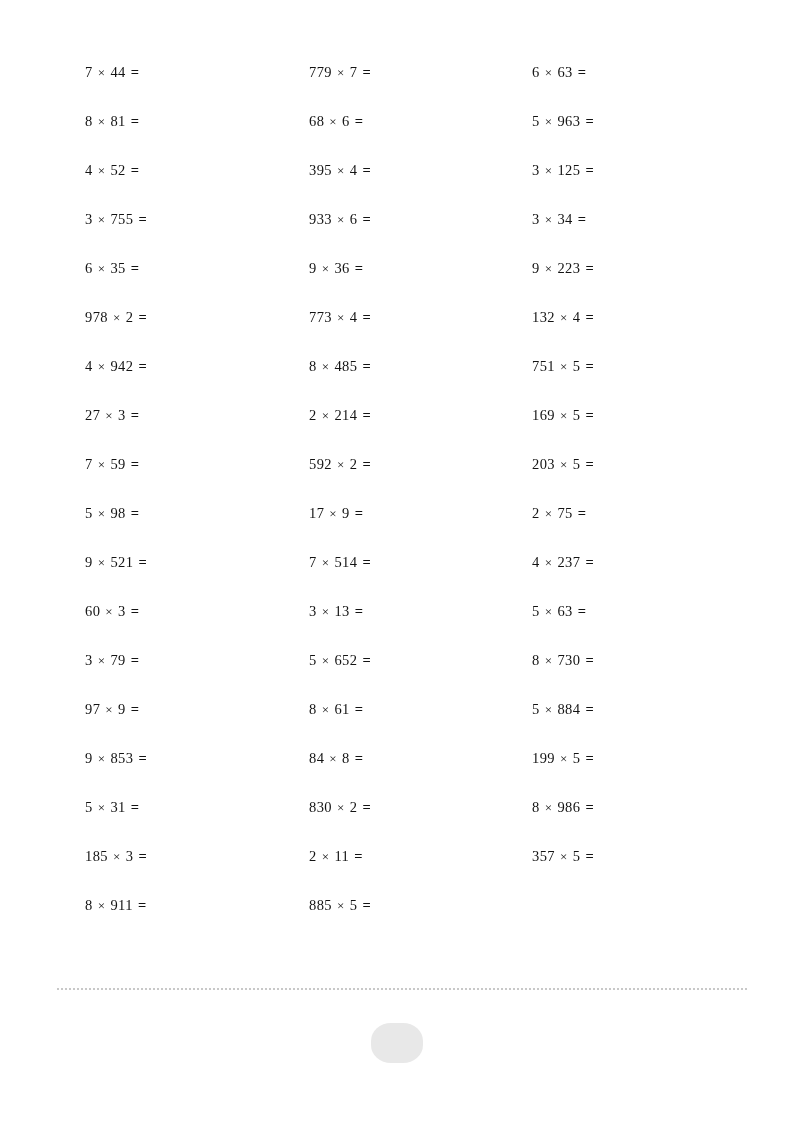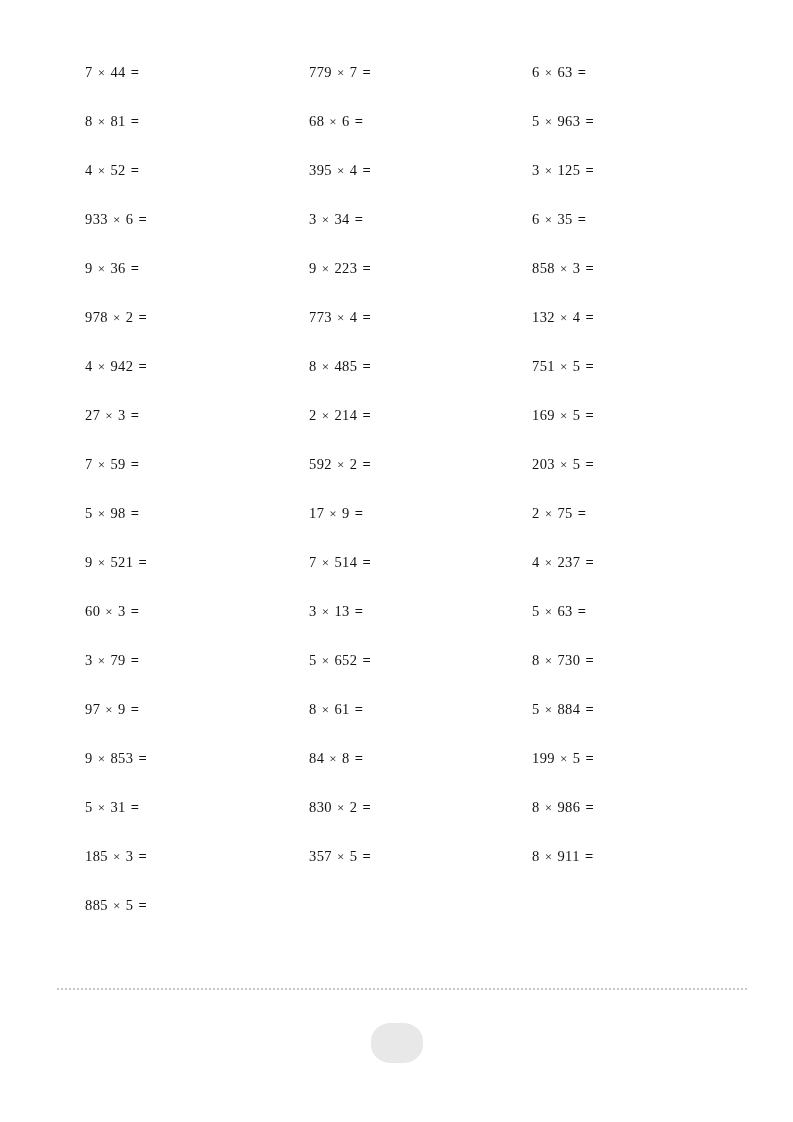--- a/index.html
+++ b/index.html
@@ -79,26 +79,26 @@
   <div class="problem-grid">
       <div class="problem"><span>7</span> <span class="op">×</span> <span>44</span> <span class="eq">=</span></div>
       <div class="problem"><span>779</span> <span class="op">×</span> <span>7</span> <span class="eq">=</span></div>
       <div class="problem"><span>6</span> <span class="op">×</span> <span>63</span> <span class="eq">=</span></div>
       <div class="problem"><span>8</span> <span class="op">×</span> <span>81</span> <span class="eq">=</span></div>
       <div class="problem"><span>68</span> <span class="op">×</span> <span>6</span> <span class="eq">=</span></div>
       <div class="problem"><span>5</span> <span class="op">×</span> <span>963</span> <span class="eq">=</span></div>
       <div class="problem"><span>4</span> <span class="op">×</span> <span>52</span> <span class="eq">=</span></div>
       <div class="problem"><span>395</span> <span class="op">×</span> <span>4</span> <span class="eq">=</span></div>
       <div class="problem"><span>3</span> <span class="op">×</span> <span>125</span> <span class="eq">=</span></div>
+      <div class="problem"><span>3</span> <span class="op">×</span> <span>755</span> <span class="eq">=</span></div>
       <div class="problem"><span>933</span> <span class="op">×</span> <span>6</span> <span class="eq">=</span></div>
       <div class="problem"><span>3</span> <span class="op">×</span> <span>34</span> <span class="eq">=</span></div>
       <div class="problem"><span>6</span> <span class="op">×</span> <span>35</span> <span class="eq">=</span></div>
       <div class="problem"><span>9</span> <span class="op">×</span> <span>36</span> <span class="eq">=</span></div>
       <div class="problem"><span>9</span> <span class="op">×</span> <span>223</span> <span class="eq">=</span></div>
-      <div class="problem"><span>858</span> <span class="op">×</span> <span>3</span> <span class="eq">=</span></div>
       <div class="problem"><span>978</span> <span class="op">×</span> <span>2</span> <span class="eq">=</span></div>
       <div class="problem"><span>773</span> <span class="op">×</span> <span>4</span> <span class="eq">=</span></div>
       <div class="problem"><span>132</span> <span class="op">×</span> <span>4</span> <span class="eq">=</span></div>
       <div class="problem"><span>4</span> <span class="op">×</span> <span>942</span> <span class="eq">=</span></div>
       <div class="problem"><span>8</span> <span class="op">×</span> <span>485</span> <span class="eq">=</span></div>
       <div class="problem"><span>751</span> <span class="op">×</span> <span>5</span> <span class="eq">=</span></div>
       <div class="problem"><span>27</span> <span class="op">×</span> <span>3</span> <span class="eq">=</span></div>
       <div class="problem"><span>2</span> <span class="op">×</span> <span>214</span> <span class="eq">=</span></div>
       <div class="problem"><span>169</span> <span class="op">×</span> <span>5</span> <span class="eq">=</span></div>
       <div class="problem"><span>7</span> <span class="op">×</span> <span>59</span> <span class="eq">=</span></div>
@@ -119,20 +119,21 @@
       <div class="problem"><span>97</span> <span class="op">×</span> <span>9</span> <span class="eq">=</span></div>
       <div class="problem"><span>8</span> <span class="op">×</span> <span>61</span> <span class="eq">=</span></div>
       <div class="problem"><span>5</span> <span class="op">×</span> <span>884</span> <span class="eq">=</span></div>
       <div class="problem"><span>9</span> <span class="op">×</span> <span>853</span> <span class="eq">=</span></div>
       <div class="problem"><span>84</span> <span class="op">×</span> <span>8</span> <span class="eq">=</span></div>
       <div class="problem"><span>199</span> <span class="op">×</span> <span>5</span> <span class="eq">=</span></div>
       <div class="problem"><span>5</span> <span class="op">×</span> <span>31</span> <span class="eq">=</span></div>
       <div class="problem"><span>830</span> <span class="op">×</span> <span>2</span> <span class="eq">=</span></div>
       <div class="problem"><span>8</span> <span class="op">×</span> <span>986</span> <span class="eq">=</span></div>
       <div class="problem"><span>185</span> <span class="op">×</span> <span>3</span> <span class="eq">=</span></div>
+      <div class="problem"><span>2</span> <span class="op">×</span> <span>11</span> <span class="eq">=</span></div>
       <div class="problem"><span>357</span> <span class="op">×</span> <span>5</span> <span class="eq">=</span></div>
       <div class="problem"><span>8</span> <span class="op">×</span> <span>911</span> <span class="eq">=</span></div>
       <div class="problem"><span>885</span> <span class="op">×</span> <span>5</span> <span class="eq">=</span></div>
       <div class="empty-cell">&nbsp;</div>
       <div class="empty-cell">&nbsp;</div>
     </div>
 
   <div class="cut-line"></div>
 
   <div class="blank-badge"></div>

